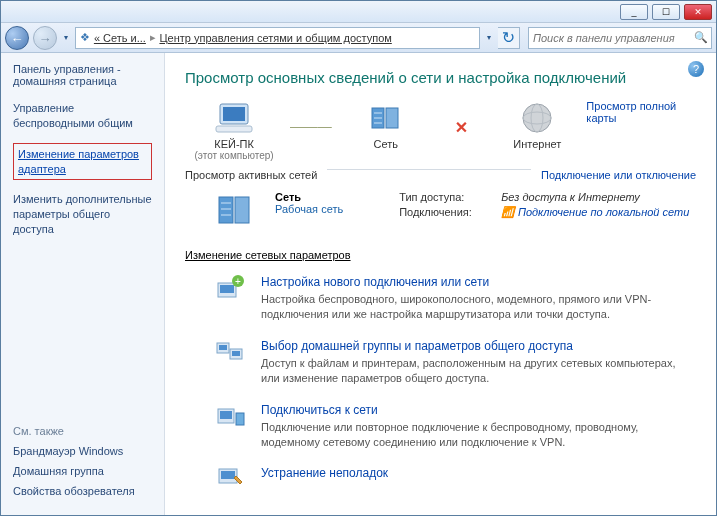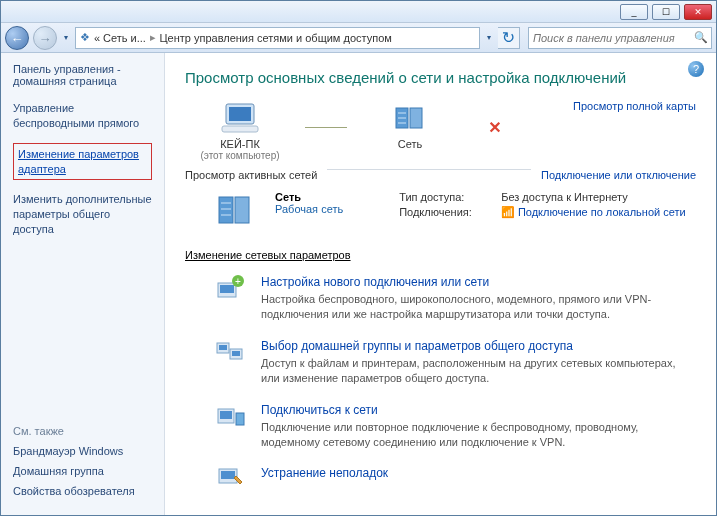--- a/index.html
+++ b/index.html
@@ -6,21 +6,21 @@
   body { margin:0; padding:0; background:#fff; }
   .window { width:717px; height:516px; border:1px solid #5a7ea0; display:flex; flex-direction:column; background:#fff;}
   .titlebar { height:22px; background:linear-gradient(#eef4fb,#d7e6f7); display:flex; align-items:center; justify-content:flex-end; padding:0 4px; border-bottom:1px solid #b8c9dc;}
   .win-btn { width:28px; height:16px; border:1px solid #6b87a8; border-radius:2px; margin-left:4px; display:flex; align-items:center; justify-content:center; font-size:9px; background:linear-gradient(#f7fbff,#d9e7f6); cursor:pointer;}
   .win-close { background:linear-gradient(#e67,#c22); border-color:#933; color:#fff;}
   .navbar { height:30px; background:linear-gradient(#eaf1fb,#d8e5f5); border-bottom:1px solid #b0c4da; display:flex; align-items:center; padding:0 4px; gap:4px;}
   .navbtn { width:24px; height:24px; border-radius:12px; background:radial-gradient(circle at 30% 30%, #aecdf2, #4a79b4); display:flex; align-items:center; justify-content:center; color:#fff; font-size:13px; cursor:pointer; border:1px solid #3b6394;}
   .navbtn.fwd { background:radial-gradient(circle at 30% 30%, #e0ecf8, #b7c9dd); color:#7a8fa6; border-color:#9fb2c6;}
   .drop { font-size:8px; color:#2b5a8f; padding:0 3px; cursor:pointer;}
   .addr { flex:1; height:22px; border:1px solid #9db7cf; background:#fff; display:flex; align-items:center; padding:0 4px; font-size:11px; color:#333; gap:4px; overflow:hidden;}
-  .addr .crumb { white-space:nowrap;}
+  .addr .crumb { white-space:nowrap;text-decoration:underline;}
   .addr .sep { color:#888;}
   .refresh { width:22px; height:22px; border:1px solid #9db7cf; border-left:none; display:flex; align-items:center; justify-content:center; cursor:pointer; background:#eef4fb;}
   .search { width:184px; height:22px; border:1px solid #9db7cf; display:flex; align-items:center; background:#fff; margin-left:4px;}
   .search input { border:0; flex:1; font-size:11px; font-style:italic; color:#8896a6; padding:0 4px; outline:none; background:transparent;}
   .search .mag { width:20px; display:flex; align-items:center; justify-content:center; color:#3a6da0; font-size:11px;}
   .body { flex:1; display:flex; overflow:hidden;}
   .sidebar { width:164px; background:#f2f6fb; border-right:1px solid #d6dee8; padding:10px 12px; font-size:11px; color:#1a3e73; display:flex; flex-direction:column;}
   .side-title { font-size:11px; color:#2a4a78; margin-bottom:14px;}
   .side-link { color:#0645ad; margin-bottom:12px; cursor:pointer; line-height:1.35;}
   .side-link.highlight { border:1px solid #c33; padding:3px 4px; text-decoration:underline;}
@@ -40,21 +40,21 @@
   .maplink { margin-left:auto; font-size:11px; color:#0645ad; cursor:pointer;}
   .section { font-size:11px; color:#333; display:flex; gap:10px; margin:8px 0 6px 0;}
   .section .line { flex:1; height:1px; background:#d4dbe3;}
   .section .rlink { color:#0645ad; cursor:pointer; white-space:nowrap;}
   .netbox { display:flex; gap:16px; padding:4px 0 4px 30px; font-size:11px;}
   .netinfo .name { font-weight:bold;}
   .netinfo .type { color:#1760a8; cursor:pointer;}
   .netprops { margin-left:40px;}
   .netprops div { display:flex; gap:10px; margin-bottom:3px;}
   .netprops .k { width:92px; color:#333;}
-  .netprops .v { color:#333;}
+  .netprops .v { color:#333;font-style:italic;}
   .netprops .v a { color:#0645ad; cursor:pointer;}
   .chg-title { font-size:11px; margin:16px 0 8px 0;text-decoration:underline;}
   .item { display:flex; gap:14px; padding:6px 0 10px 30px;}
   .item .ic { width:32px; flex-shrink:0; display:flex; align-items:flex-start; justify-content:center;}
   .item .txt .t { color:#0645ad; font-size:12px; cursor:pointer; margin-bottom:3px;}
   .item .txt .d { color:#555; font-size:11px; line-height:1.4;}
   svg { display:block; }
   .computer-icon svg, .netserver svg, .globe svg { margin:0 auto;}
 </style>
 </head>
@@ -84,21 +84,21 @@
     </div>
     <div class="search">
       <input type="text" placeholder="Поиск в панели управления" style="">
       <span class="mag">🔍</span>
     </div>
   </div>
 
   <div class="body">
     <div class="sidebar">
       <div class="side-title">Панель управления - домашняя страница</div>
-      <div class="side-plain">Управление беспроводными прямого</div>
+      <div class="side-plain">Управление беспроводными общим</div>
       <div class="side-link highlight">Изменение параметров адаптера</div>
       <div class="side-plain">Изменить дополнительные параметры общего доступа</div>
       <div class="side-spacer"></div>
       <div class="side-see">См. также</div>
       <div class="side-bottom">Брандмауэр Windows</div>
       <div class="side-bottom">Домашняя группа</div>
       <div class="side-bottom">Свойства обозревателя</div>
     </div>
 
     <div class="main">
@@ -120,20 +120,28 @@
           <svg width="36" height="36">
               <rect x="4" y="8" width="12" height="20" fill="#5b9bd5" stroke="#3d7ab4"></rect>
               <rect x="18" y="8" width="12" height="20" fill="#7fb2e0" stroke="#3d7ab4"></rect>
               <line x1="6" y1="13" x2="14" y2="13" stroke="#cde3f7"></line>
               <line x1="6" y1="18" x2="14" y2="18" stroke="#cde3f7"></line>
               <line x1="6" y1="23" x2="14" y2="23" stroke="#cde3f7"></line>
             </svg>
           <div class="label">Сеть</div>
         </div>
         <div class="connector bad">✕</div>
+        <div class="node globe">
+          <svg width="36" height="36">
+              <circle cx="18" cy="18" r="14" fill="#d0d4d8" stroke="#9aa2aa"></circle>
+              <ellipse cx="18" cy="18" rx="14" ry="6" fill="none" stroke="#b6bdc4"></ellipse>
+              <ellipse cx="18" cy="18" rx="6" ry="14" fill="none" stroke="#b6bdc4"></ellipse>
+            </svg>
+          <div class="label">Интернет</div>
+        </div>
         <div class="maplink">Просмотр полной карты</div>
       </div>
 
       <div class="section">
         <span>Просмотр активных сетей</span>
         <div class="line"></div>
         <span class="rlink">Подключение или отключение</span>
       </div>
 
       <div class="netbox">

